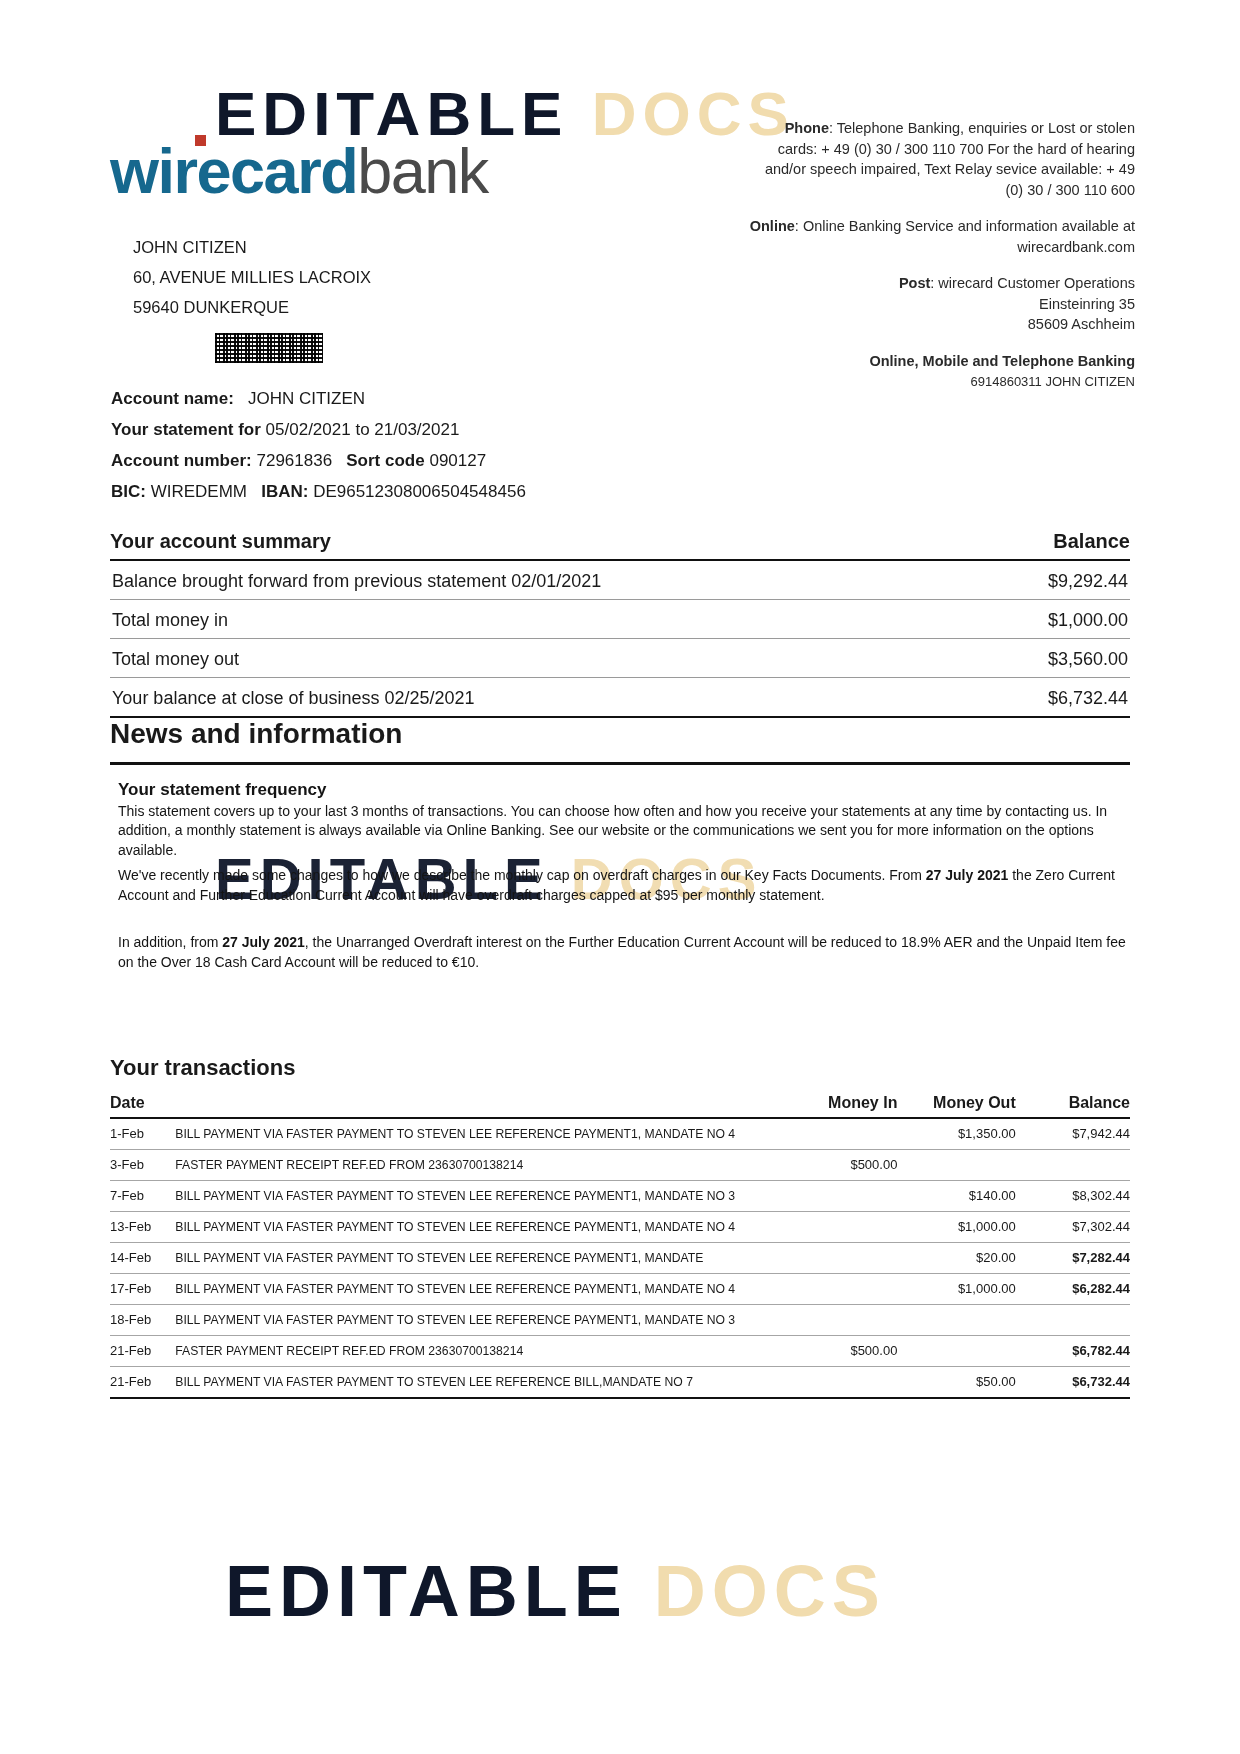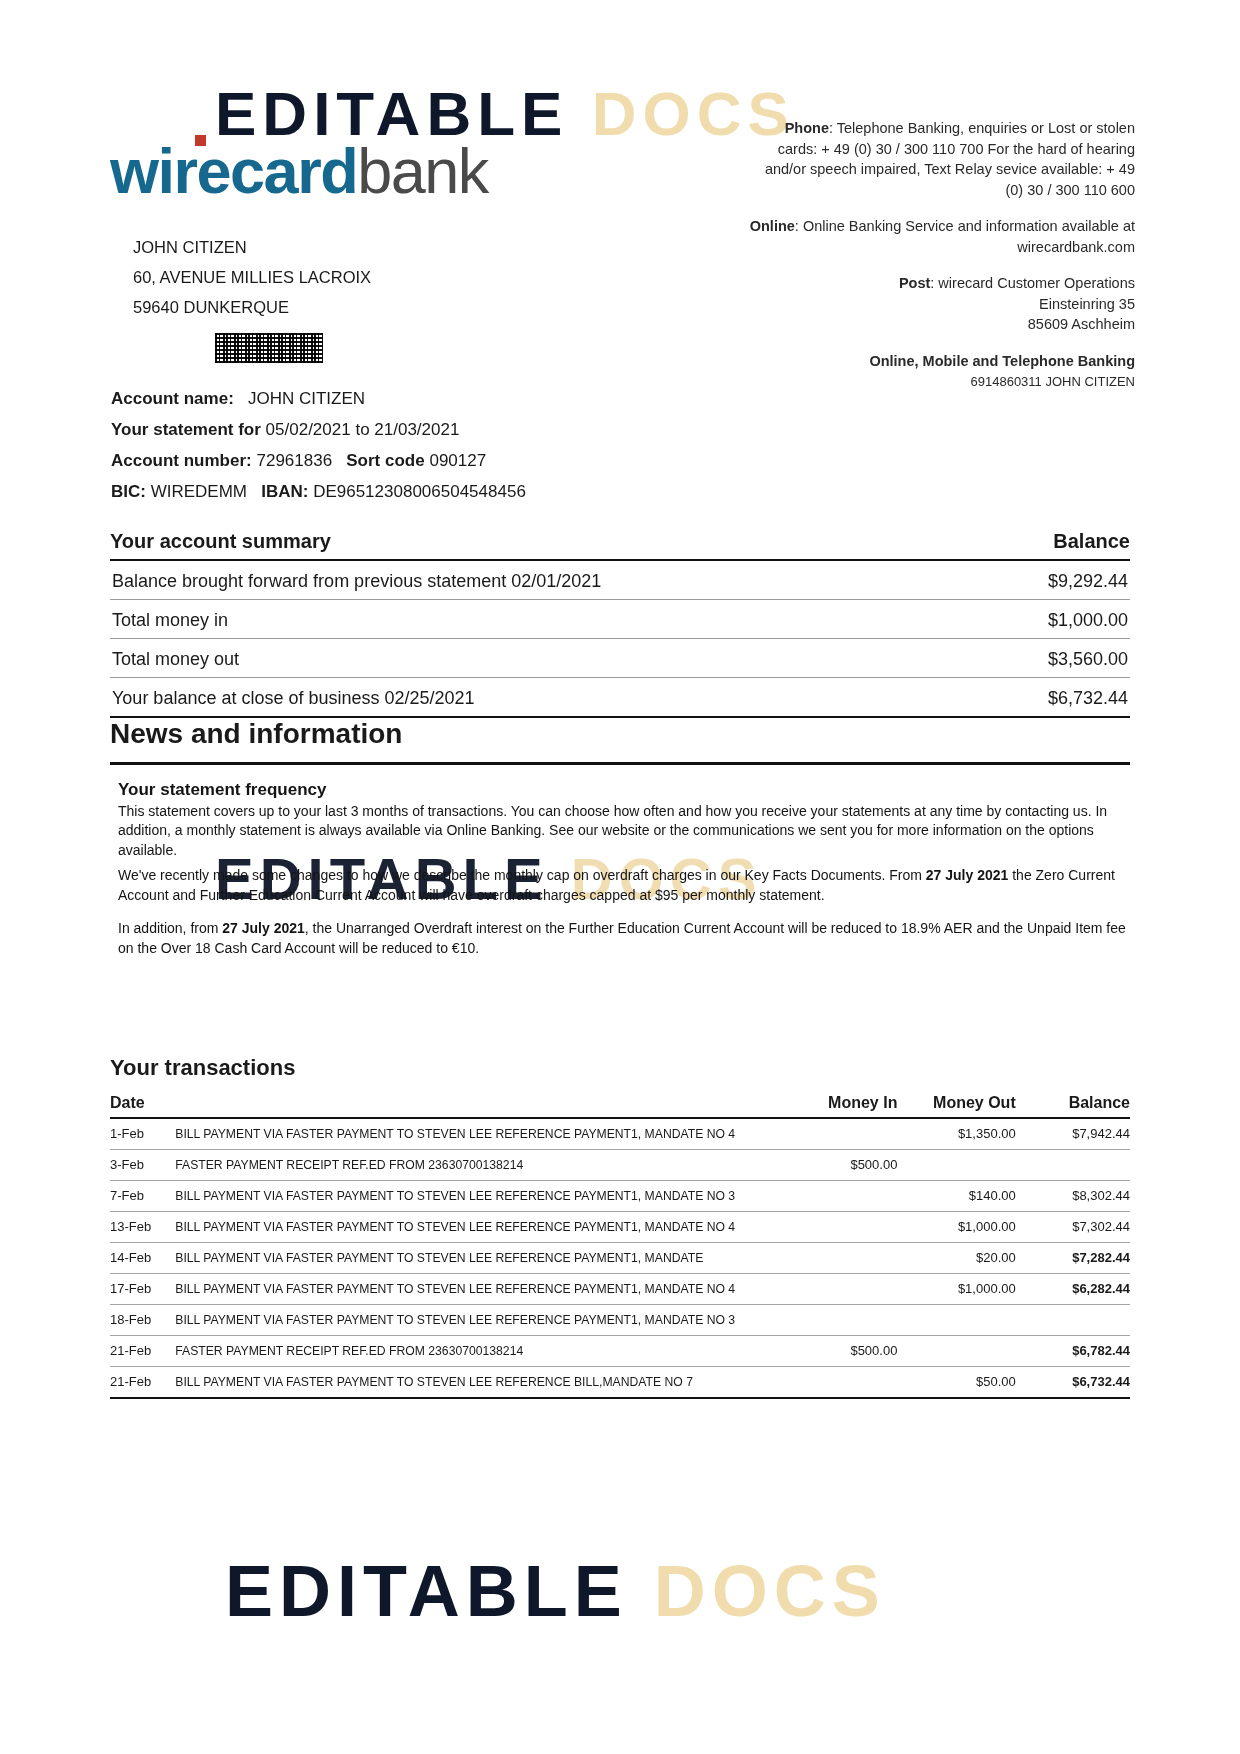--- a/index.html
+++ b/index.html
@@ -312,21 +312,21 @@
     <span class="grey">EDITABLE</span>
     <span class="gold">DOCS</span>
   </div>
 
   <div class="news-body">
     <h4>Your statement frequency</h4>
     <p>This statement covers up to your last 3 months of transactions. You can choose how often and how you receive your statements at any time by contacting us. In addition, a monthly statement is always available via Online Banking. See our website or the communications we sent you for more information on the options available.</p>
     <p>
       <span>We've recently made some changes to how we describe the monthly cap on overdraft charges in our Key Facts Documents. From </span><b>27 July 2021</b><span> the Zero Current Account and Further Education Current Account will have overdraft charges capped at $95 per monthly statement.</span>
     </p>
-    <p style="margin-top:14px;">
+    <p style="margin-top:28px;">
       <span>In addition, from </span><b>27 July 2021</b><span>, the Unarranged Overdraft interest on the Further Education Current Account will be reduced to 18.9% AER and the Unpaid Item fee on the Over 18 Cash Card Account will be reduced to €10.</span>
     </p>
   </div>
 
   <div class="tx-title">Your transactions</div>
   <div class="tx-wrap">
     <table class="tx">
       <thead>
         <tr>
           <th colspan="2">Date</th>

